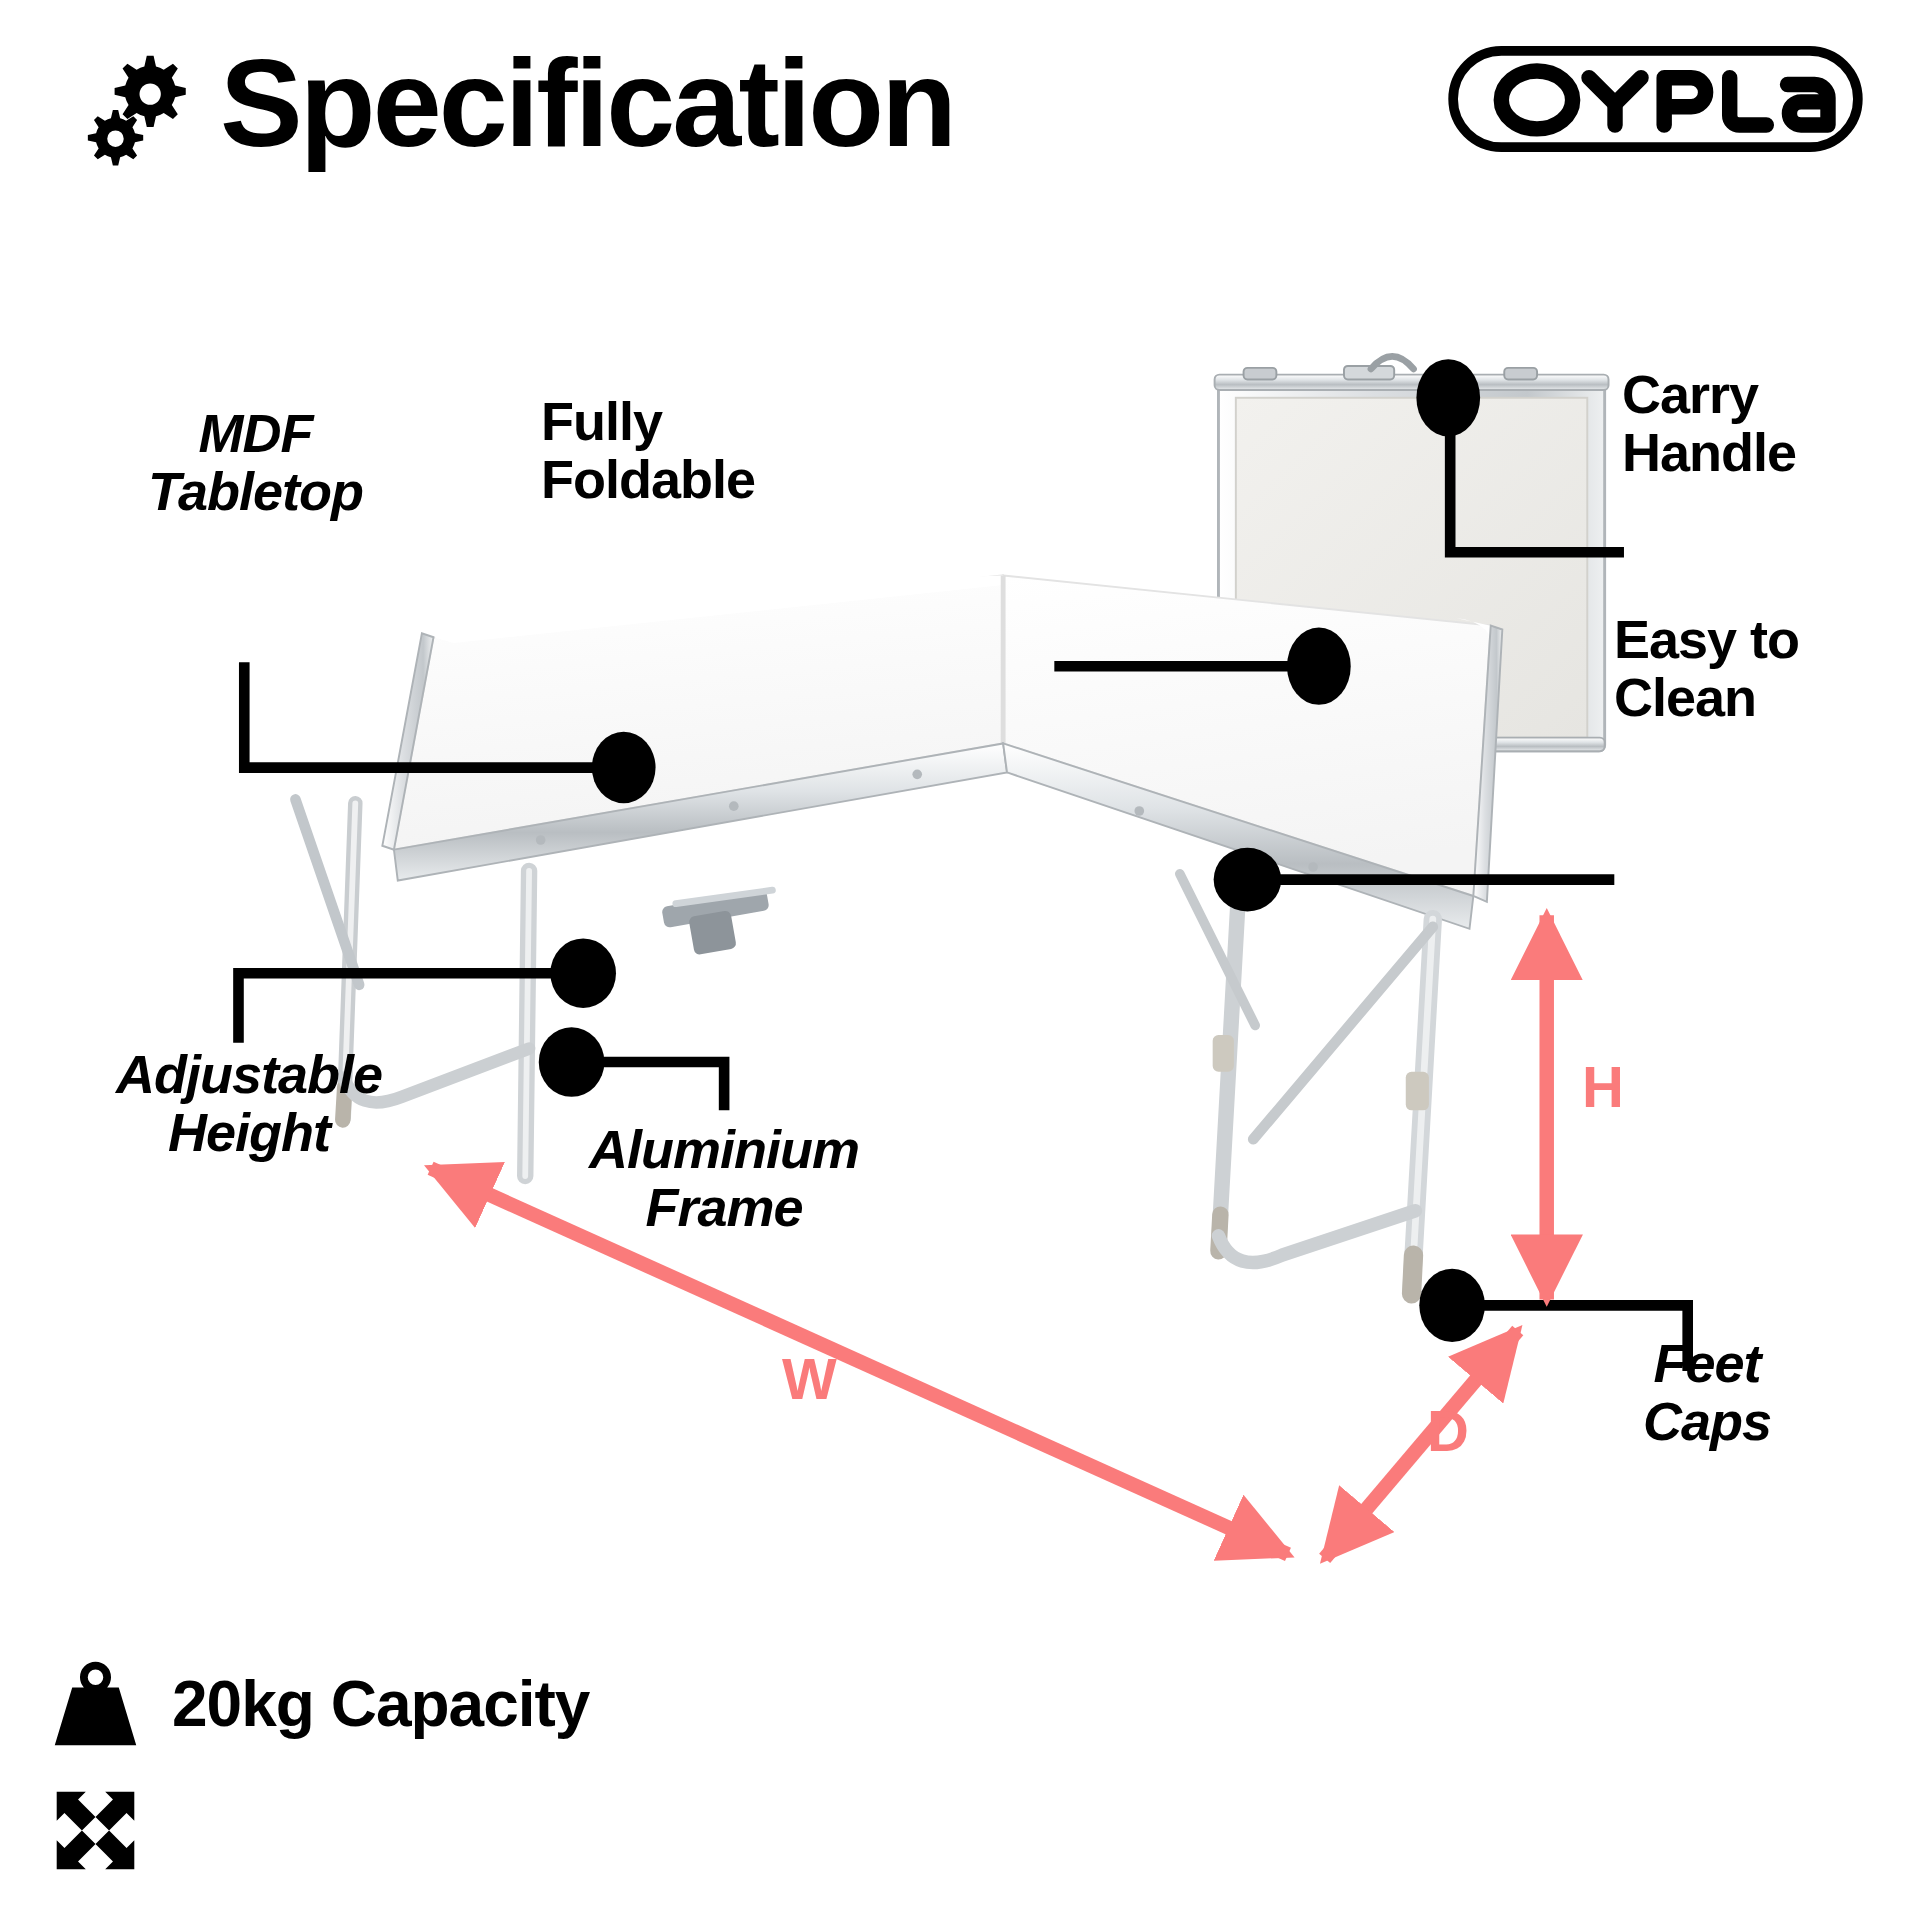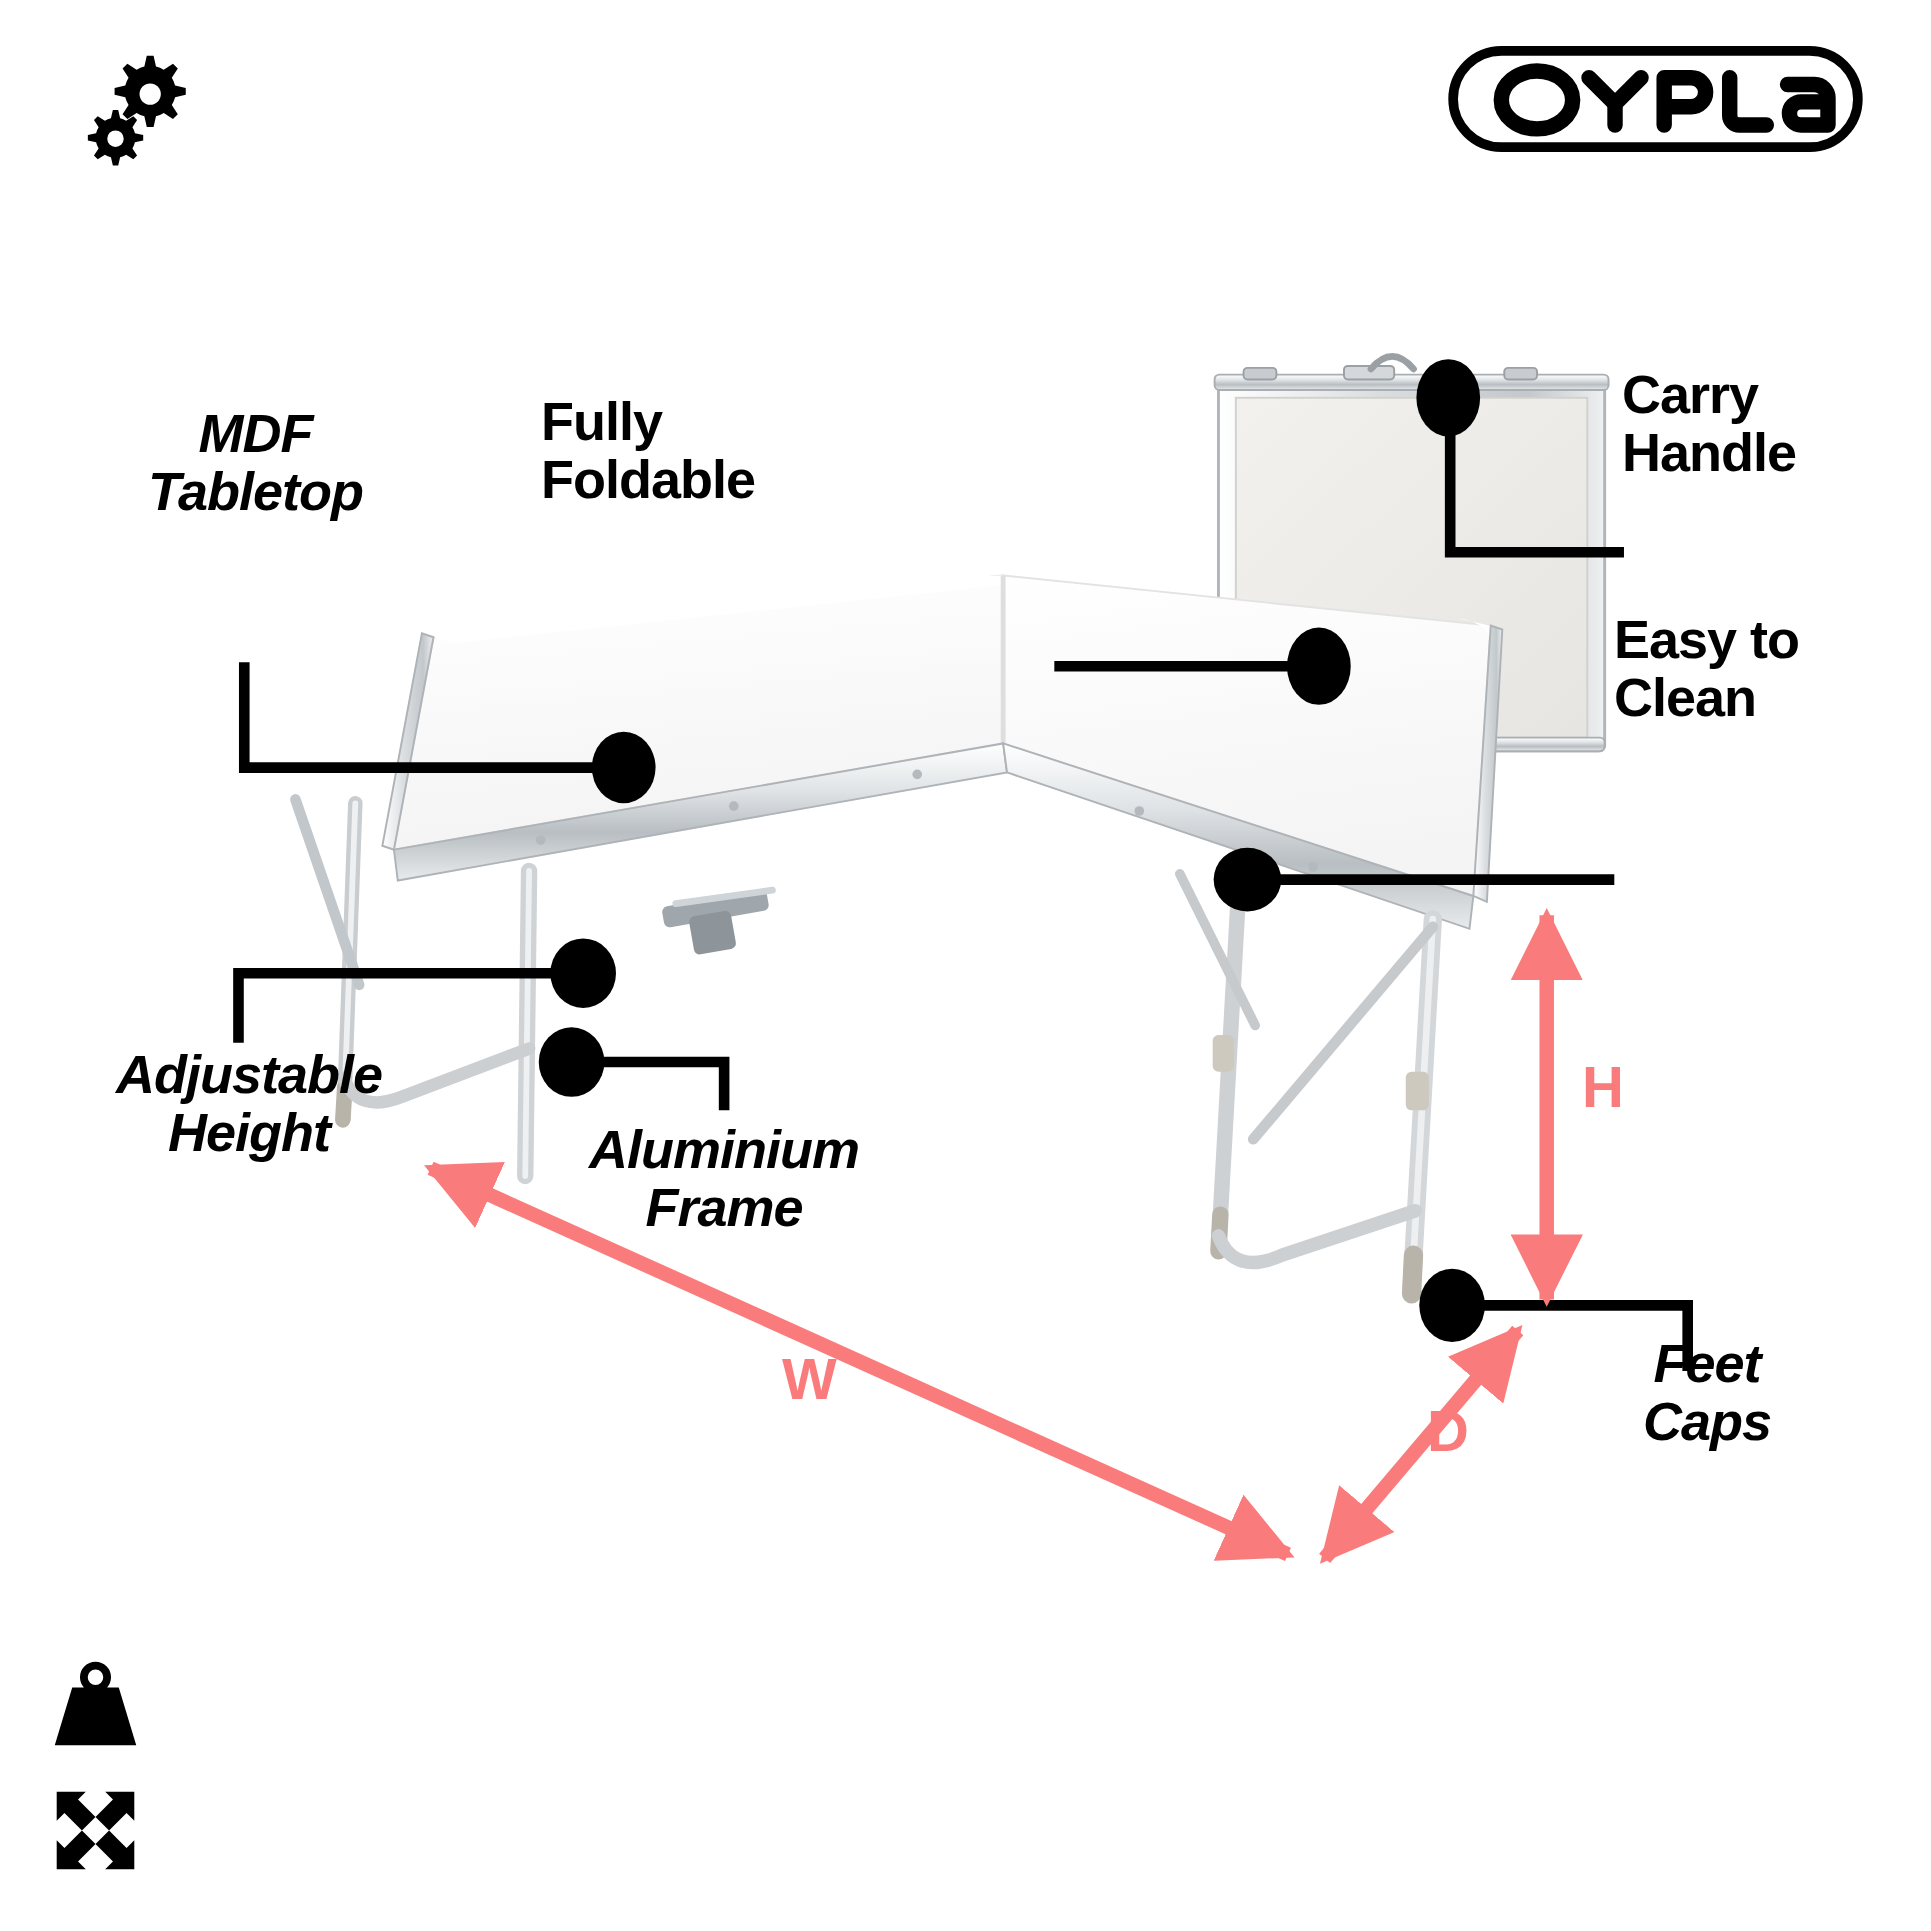--- a/index.html
+++ b/index.html
@@ -48,20 +48,21 @@
       <circle cx="75.5" cy="45.5" r="11" fill="#fff"></circle>
 
       <path d="M37 62 l5.5 0 2 8.5 a21 21 0 0 1 6.2 2.6 l7.4-4.8 3.9 3.9 -4.8 7.4 a21 21 0 0 1 2.6 6.2
                l8.5 2 0 5.5 -8.5 2 a21 21 0 0 1-2.6 6.2 l4.8 7.4 -3.9 3.9 -7.4-4.8 a21 21 0 0 1-6.2 2.6
                l-2 8.5 -5.5 0 -2-8.5 a21 21 0 0 1-6.2-2.6 l-7.4 4.8 -3.9-3.9 4.8-7.4 a21 21 0 0 1-2.6-6.2
                l-8.5-2 0-5.5 8.5-2 a21 21 0 0 1 2.6-6.2 l-4.8-7.4 3.9-3.9 7.4 4.8 a21 21 0 0 1 6.2-2.6 z"></path>
       <circle cx="39.7" cy="91.5" r="8.5" fill="#fff"></circle>
     </g>
   </svg>
 
+  <div id="page-title">Specification</div>
 
   <svg id="brand-logo" viewBox="0 0 430 110">
     <rect x="5" y="5" width="420" height="100" rx="50" ry="50" fill="none" stroke="#000" stroke-width="10"></rect>
     <g fill="none" stroke="#000" stroke-width="16" stroke-linecap="round" stroke-linejoin="round">
 
       <ellipse cx="92" cy="56" rx="37" ry="30"></ellipse>
 
       <path d="M146 33 L173 60 L200 33"></path>
       <path d="M173 60 L173 82"></path>
 
@@ -241,20 +242,21 @@
 <div id="footer">
 
   <div class="spec-row">
     <div class="spec-icon">
       <svg viewBox="0 0 100 100" width="97" height="97">
         <path d="M50 6 a16 16 0 0 0-16 16 a16 16 0 0 0 4 10.5 L26 32.5 L8 92 L92 92 L74 32.5 L62 32.5
                  a16 16 0 0 0 4-10.5 A16 16 0 0 0 50 6 z M50 14 a8 8 0 0 1 8 8 a8 8 0 0 1-8 8 a8 8 0 0 1-8-8
                  a8 8 0 0 1 8-8 z" fill="#000"></path>
       </svg>
     </div>
+    <div class="spec-text">20kg Capacity</div>
   </div>
 
   <div class="spec-row">
     <div class="spec-icon">
       <svg viewBox="0 0 100 100" width="97" height="97">
         <g fill="#000">
           <path d="M10 10 L40 10 L32 18 L50 36 L36 50 L18 32 L10 40 Z"></path>
           <path d="M90 10 L90 40 L82 32 L64 50 L50 36 L68 18 L60 10 Z"></path>
           <path d="M10 90 L10 60 L18 68 L36 50 L50 64 L32 82 L40 90 Z"></path>
           <path d="M90 90 L60 90 L68 82 L50 64 L64 50 L82 68 L90 60 Z"></path>

